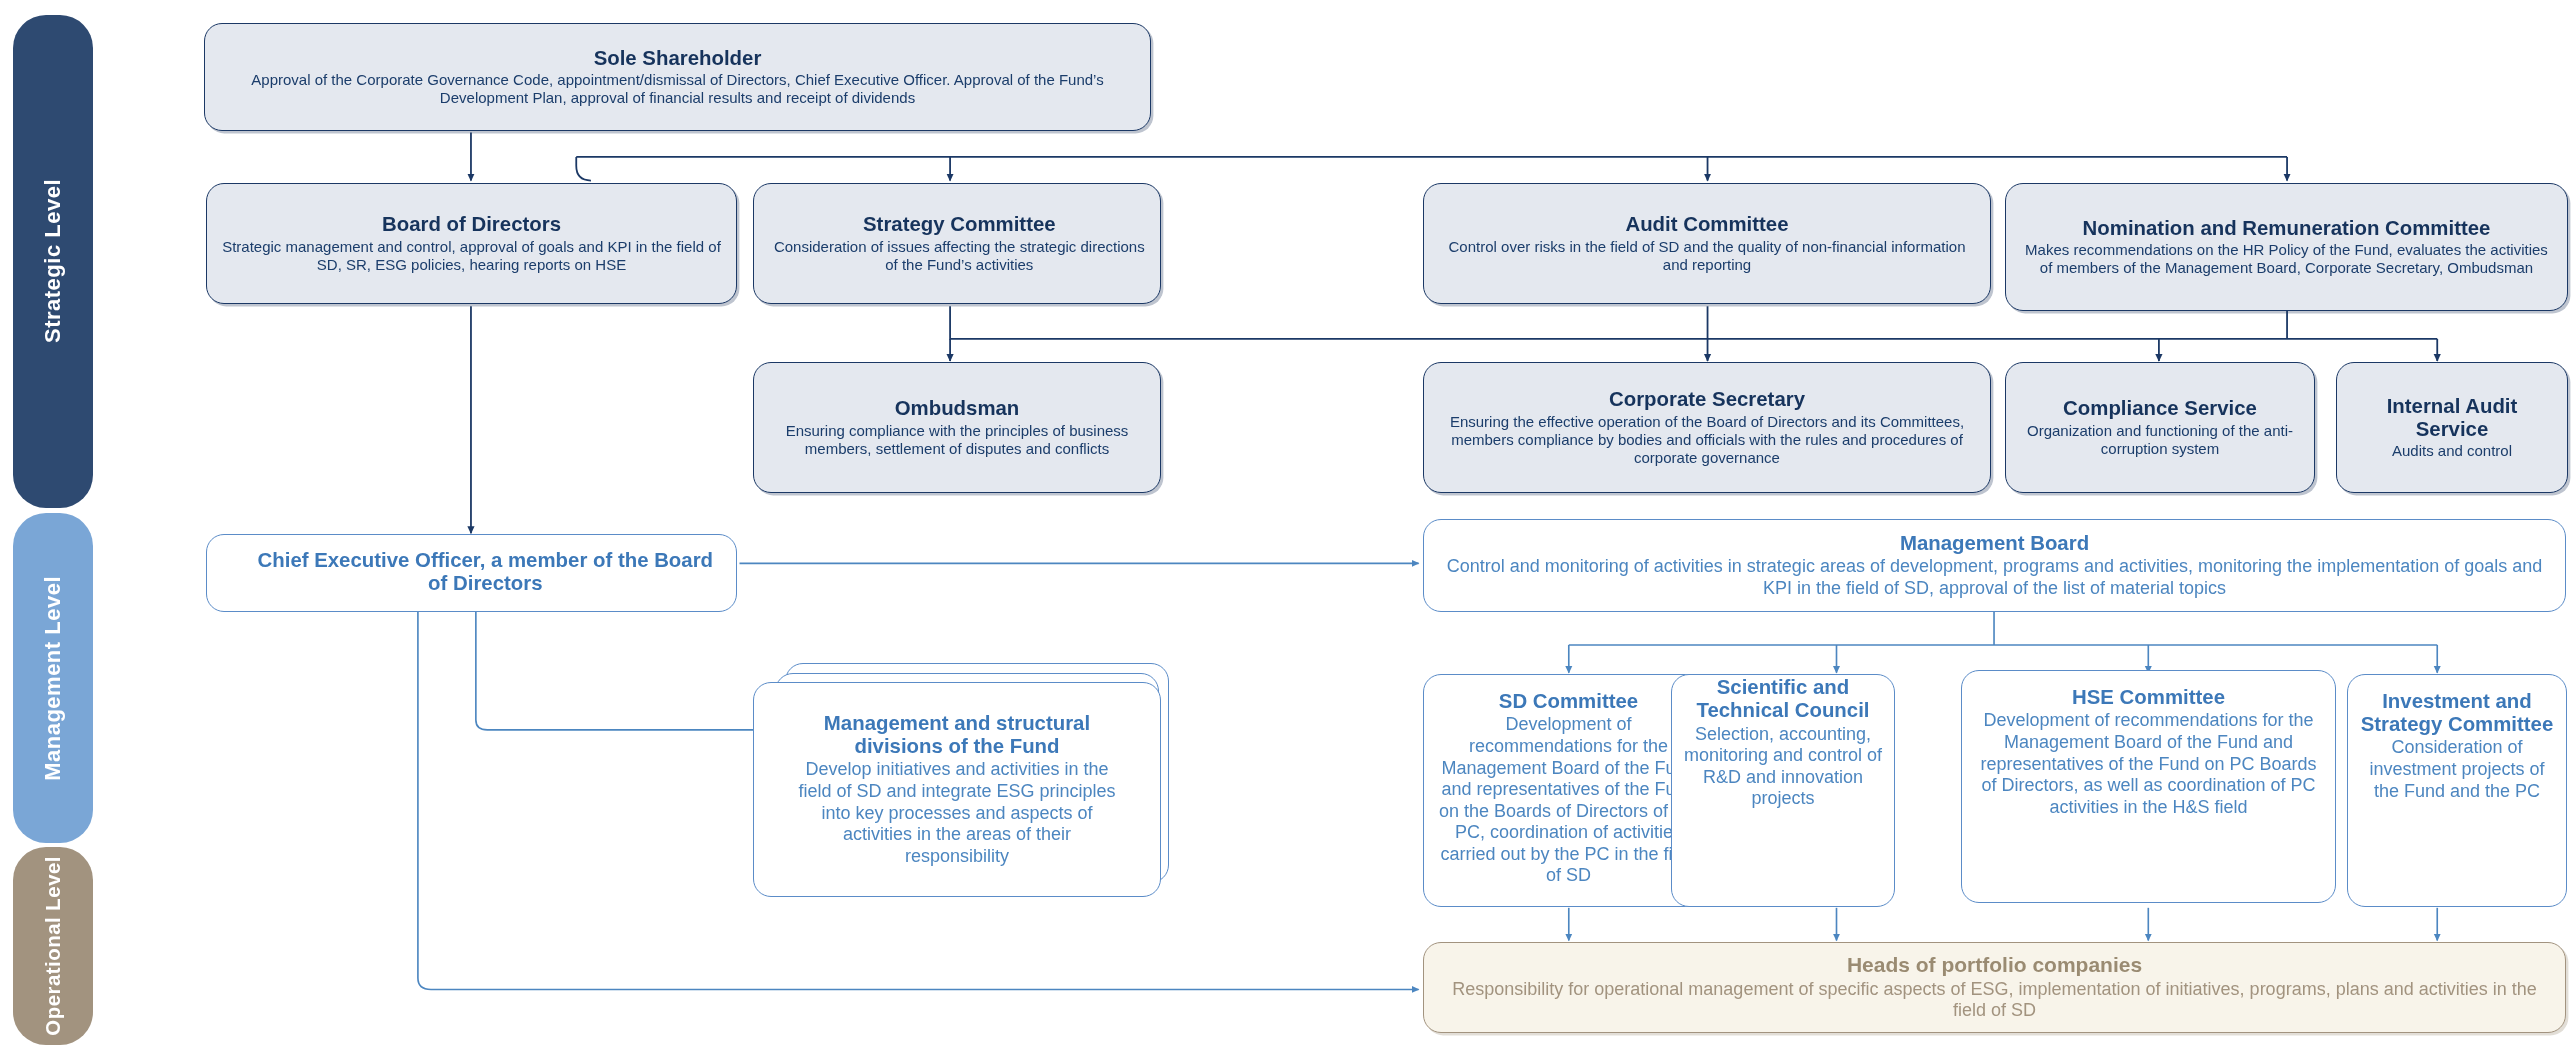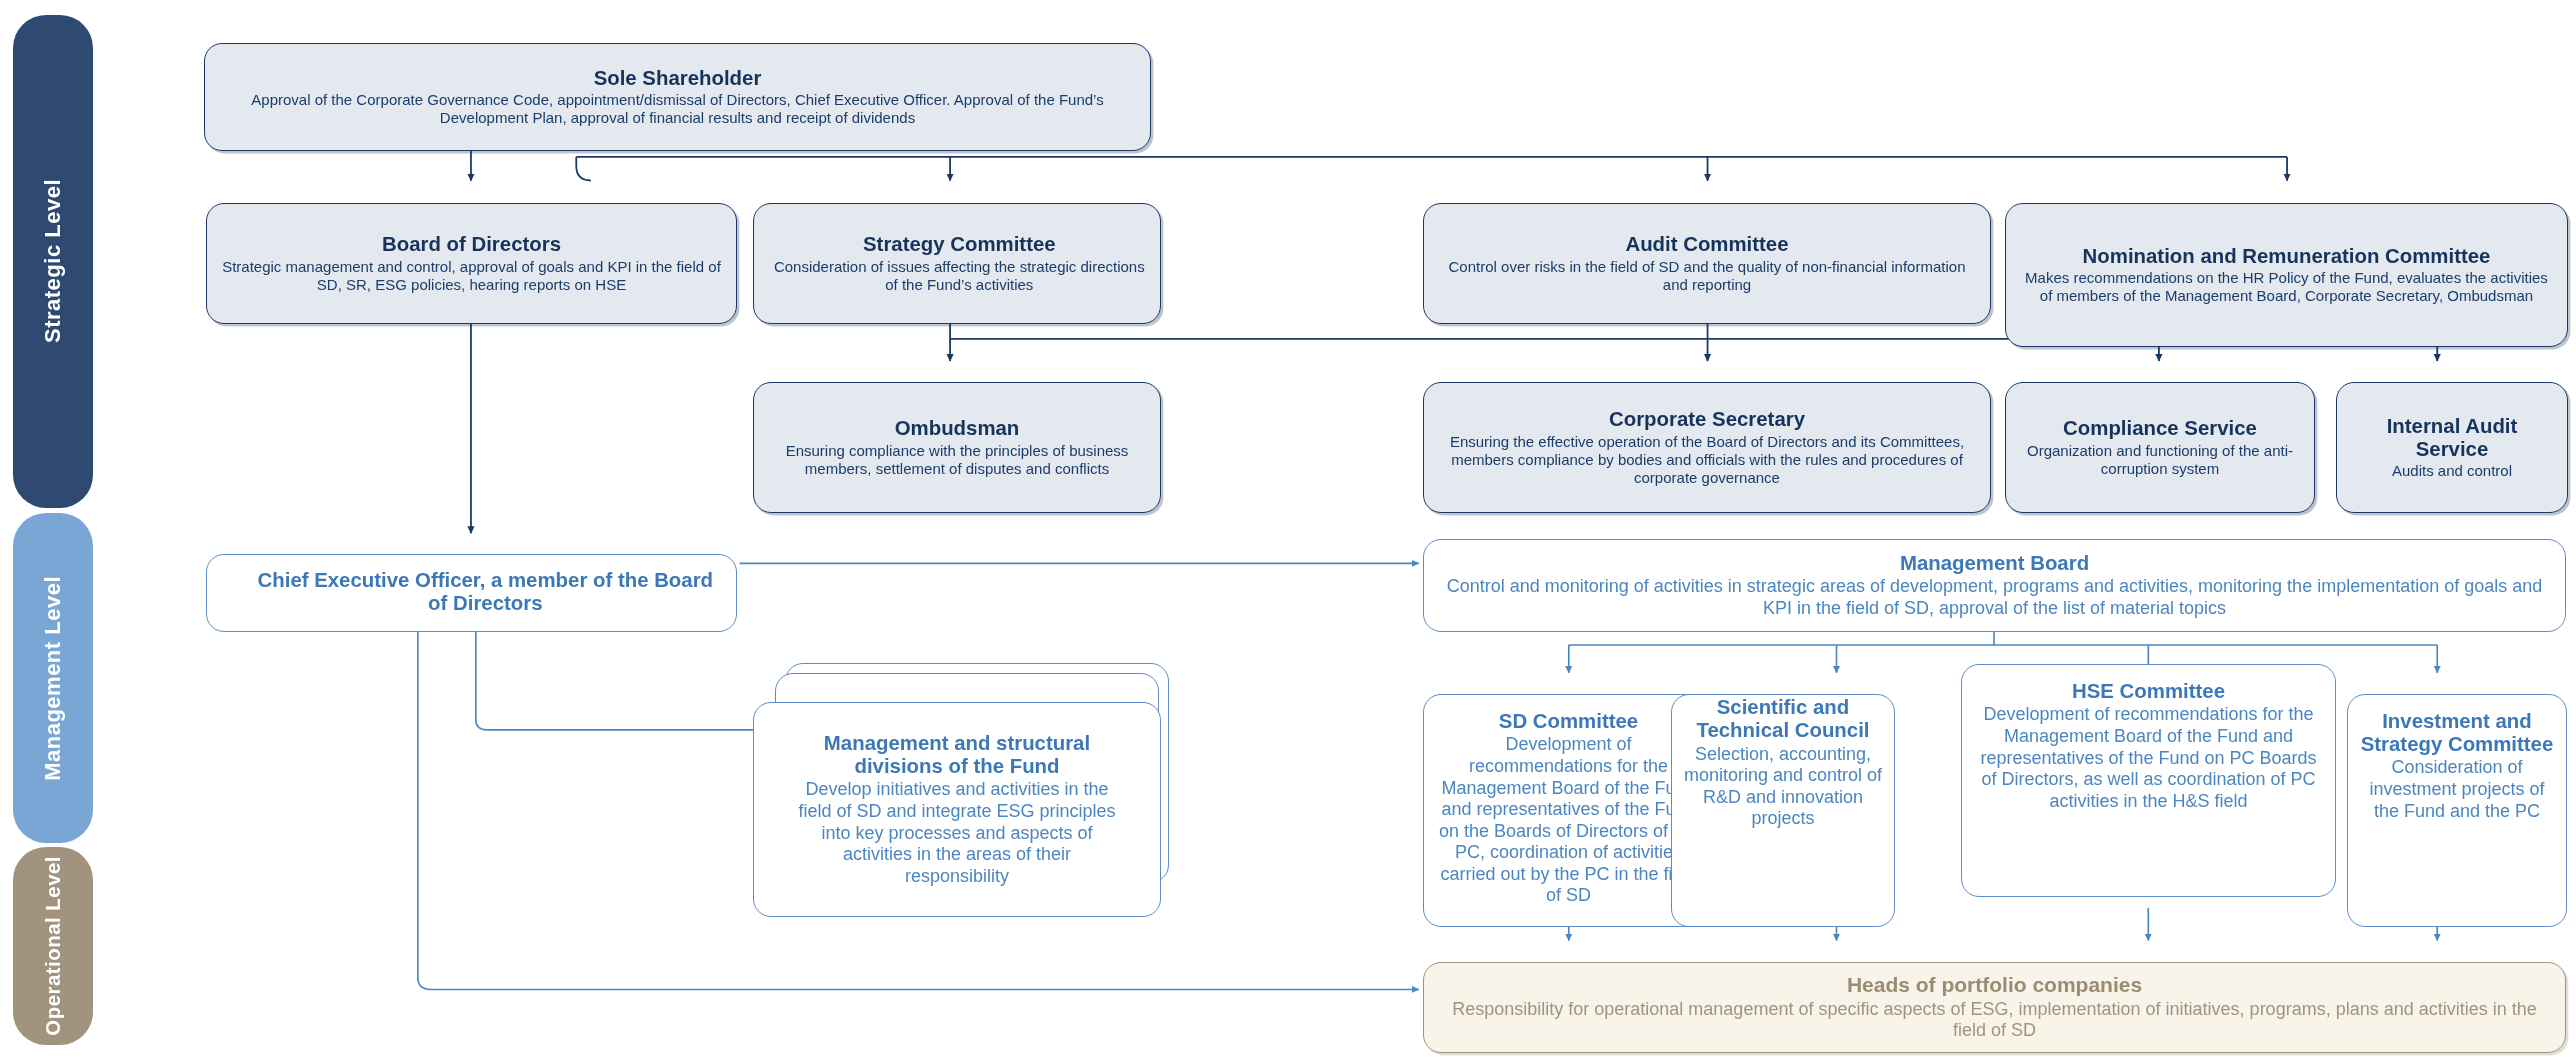--- a/index.html
+++ b/index.html
@@ -24,21 +24,21 @@
   .pill-strategic span{font-size:22px;}
   .pill-mgmt{left:13px;top:513px;width:80px;height:330px;background:#7AA6D6;}
   .pill-mgmt span{font-size:22px;}
   .pill-oper{left:13px;top:847px;width:80px;height:198px;background:#A2937F;}
   .pill-oper span{font-size:20.4px;}
 
   
   .node{position:absolute;box-sizing:border-box;border-radius:18px;
         z-index:2;display:flex;flex-direction:column;
         align-items:center;justify-content:center;
-        text-align:center;padding:6.5px 11.4px;margin-top:20px;}
+        text-align:center;padding:6.5px 11.4px;}
   .node .ttl{font-weight:bold;line-height:1.13;}
   .node .sub{line-height:1.2;}
 
   
   .strat{background:#E4E8EF;border:1.8px solid #1B3865;
          box-shadow:2.4px 2.4px 0 0 rgba(40,60,95,.30);}
   .strat .ttl{color:#16335C;font-size:20.4px;margin-bottom:1.6px;}
   .strat .sub{color:#1B3D6B;font-size:15px;}
 
   
@@ -138,21 +138,21 @@
   <div class="node strat" style="left:753px;top:183px;width:408px;height:121px;padding-left:16px;">
     <div class="ttl">Strategy Committee</div>
     <div class="sub">Consideration of issues affecting the strategic directions of the Fund’s activities</div>
   </div>
 
   <div class="node strat" style="left:1423px;top:183px;width:568px;height:121px;">
     <div class="ttl">Audit Committee</div>
     <div class="sub">Control over risks in the field of SD and the quality of non-financial information and reporting</div>
   </div>
 
-  <div class="node strat" style="left:2005px;top:183px;width:563px;height:144px;">
+  <div class="node strat" style="left:2005px;top:183px;width:563px;height:128px;">
     <div class="ttl" style="max-width:457px;">Nomination and Remuneration Committee</div>
     <div class="sub">Makes recommendations on the HR Policy of the Fund, evaluates the activities of members of the Management Board, Corporate Secretary, Ombudsman</div>
   </div>
 
   <div class="node strat" style="left:753px;top:362px;width:408px;height:131px;">
     <div class="ttl">Ombudsman</div>
     <div class="sub">Ensuring compliance with the principles of business members, settlement of disputes and conflicts</div>
   </div>
 
   <div class="node strat" style="left:1423px;top:362px;width:568px;height:131px;">
@@ -190,21 +190,21 @@
   <div class="node mgmt" style="left:1423px;top:674px;width:291px;height:233px;justify-content:flex-start;padding-top:14.7px;">
     <div class="ttl">SD Committee</div>
     <div class="sub">Development of recommendations for the Management Board of the Fund and representatives of the Fund on the Boards of Directors of the PC, coordination of activities carried out by the PC in the field of SD</div>
   </div>
 
   <div class="node mgmt" style="left:1671px;top:674px;width:224px;height:233px;justify-content:flex-start;padding-top:1px;">
     <div class="ttl">Scientific and Technical Council</div>
     <div class="sub">Selection, accounting, monitoring and control of R&amp;D and innovation projects</div>
   </div>
 
-  <div class="node mgmt" style="left:1961px;top:644px;width:375px;height:233px;justify-content:flex-start;padding-top:14.7px;">
+  <div class="node mgmt" style="left:1961px;top:670px;width:375px;height:233px;justify-content:flex-start;padding-top:14.7px;">
     <div class="ttl">HSE Committee</div>
     <div class="sub">Development of recommendations for the Management Board of the Fund and representatives of the Fund on PC Boards of Directors, as well as coordination of PC activities in the H&amp;S field</div>
   </div>
 
   <div class="node mgmt" style="left:2347px;top:674px;width:220px;height:233px;justify-content:flex-start;padding-top:14.7px;">
     <div class="ttl">Investment and Strategy Committee</div>
     <div class="sub">Consideration of investment projects of the Fund and the PC</div>
   </div>
 
   <div class="node oper" style="left:1423px;top:942px;width:1143px;height:91px;">

